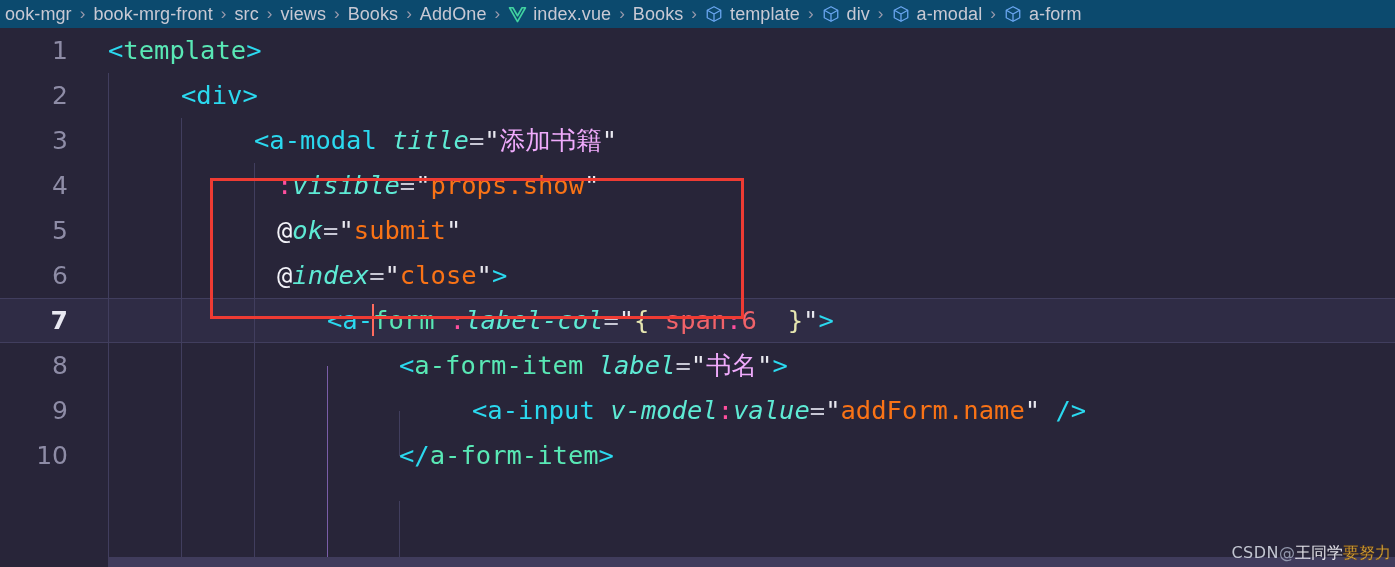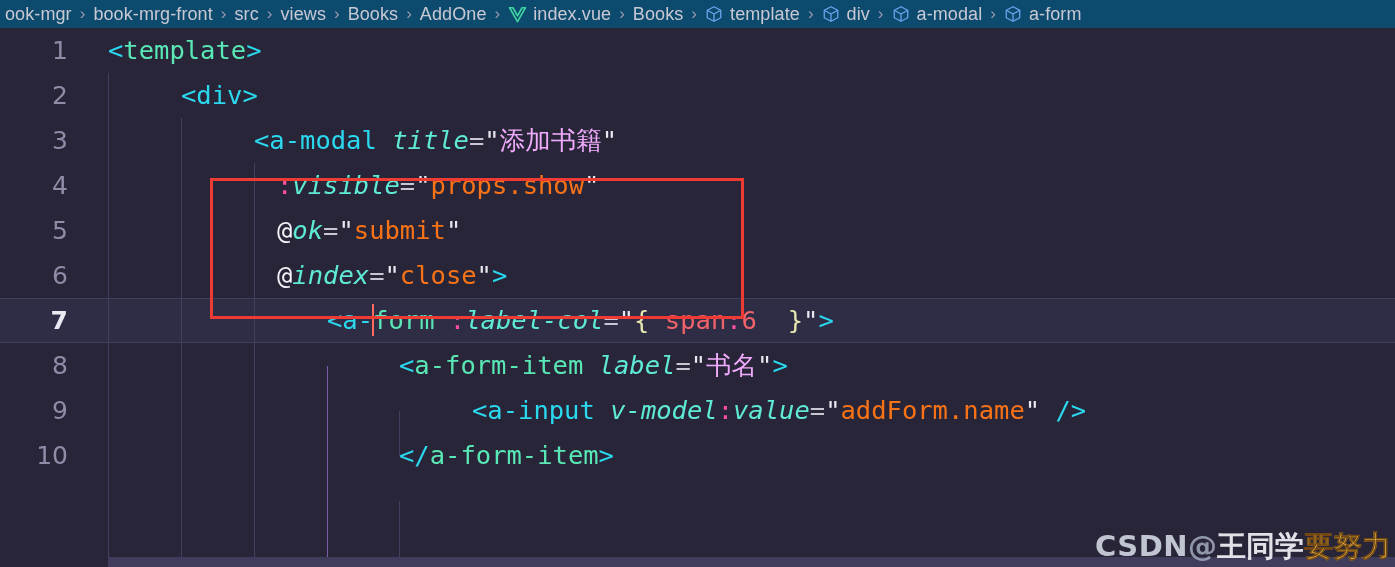--- a/index.html
+++ b/index.html
@@ -148,22 +148,22 @@
     pointer-events: none;
   }
 
   
   .watermark {
     position: absolute;
     right: 4px;
     bottom: 6px;
     z-index: 7;
     font-family: "DejaVu Sans", "Liberation Sans", sans-serif;
-    font-size: 29px;
-    font-weight: bold;
+    font-size: 16px;
+    font-weight: normal;
     line-height: 1;
     white-space: nowrap;
     opacity: 0.92;
     pointer-events: none;
   }
   .wm-csdn { color: #cfd3de; letter-spacing: 0.5px; }
   .wm-at   { color: #9aa0b5; }
   .wm-name { color: #f2f2f7; }
   .wm-bold { color: #ffd34d; -webkit-text-stroke: 0.5px #7a4a10; }
 

